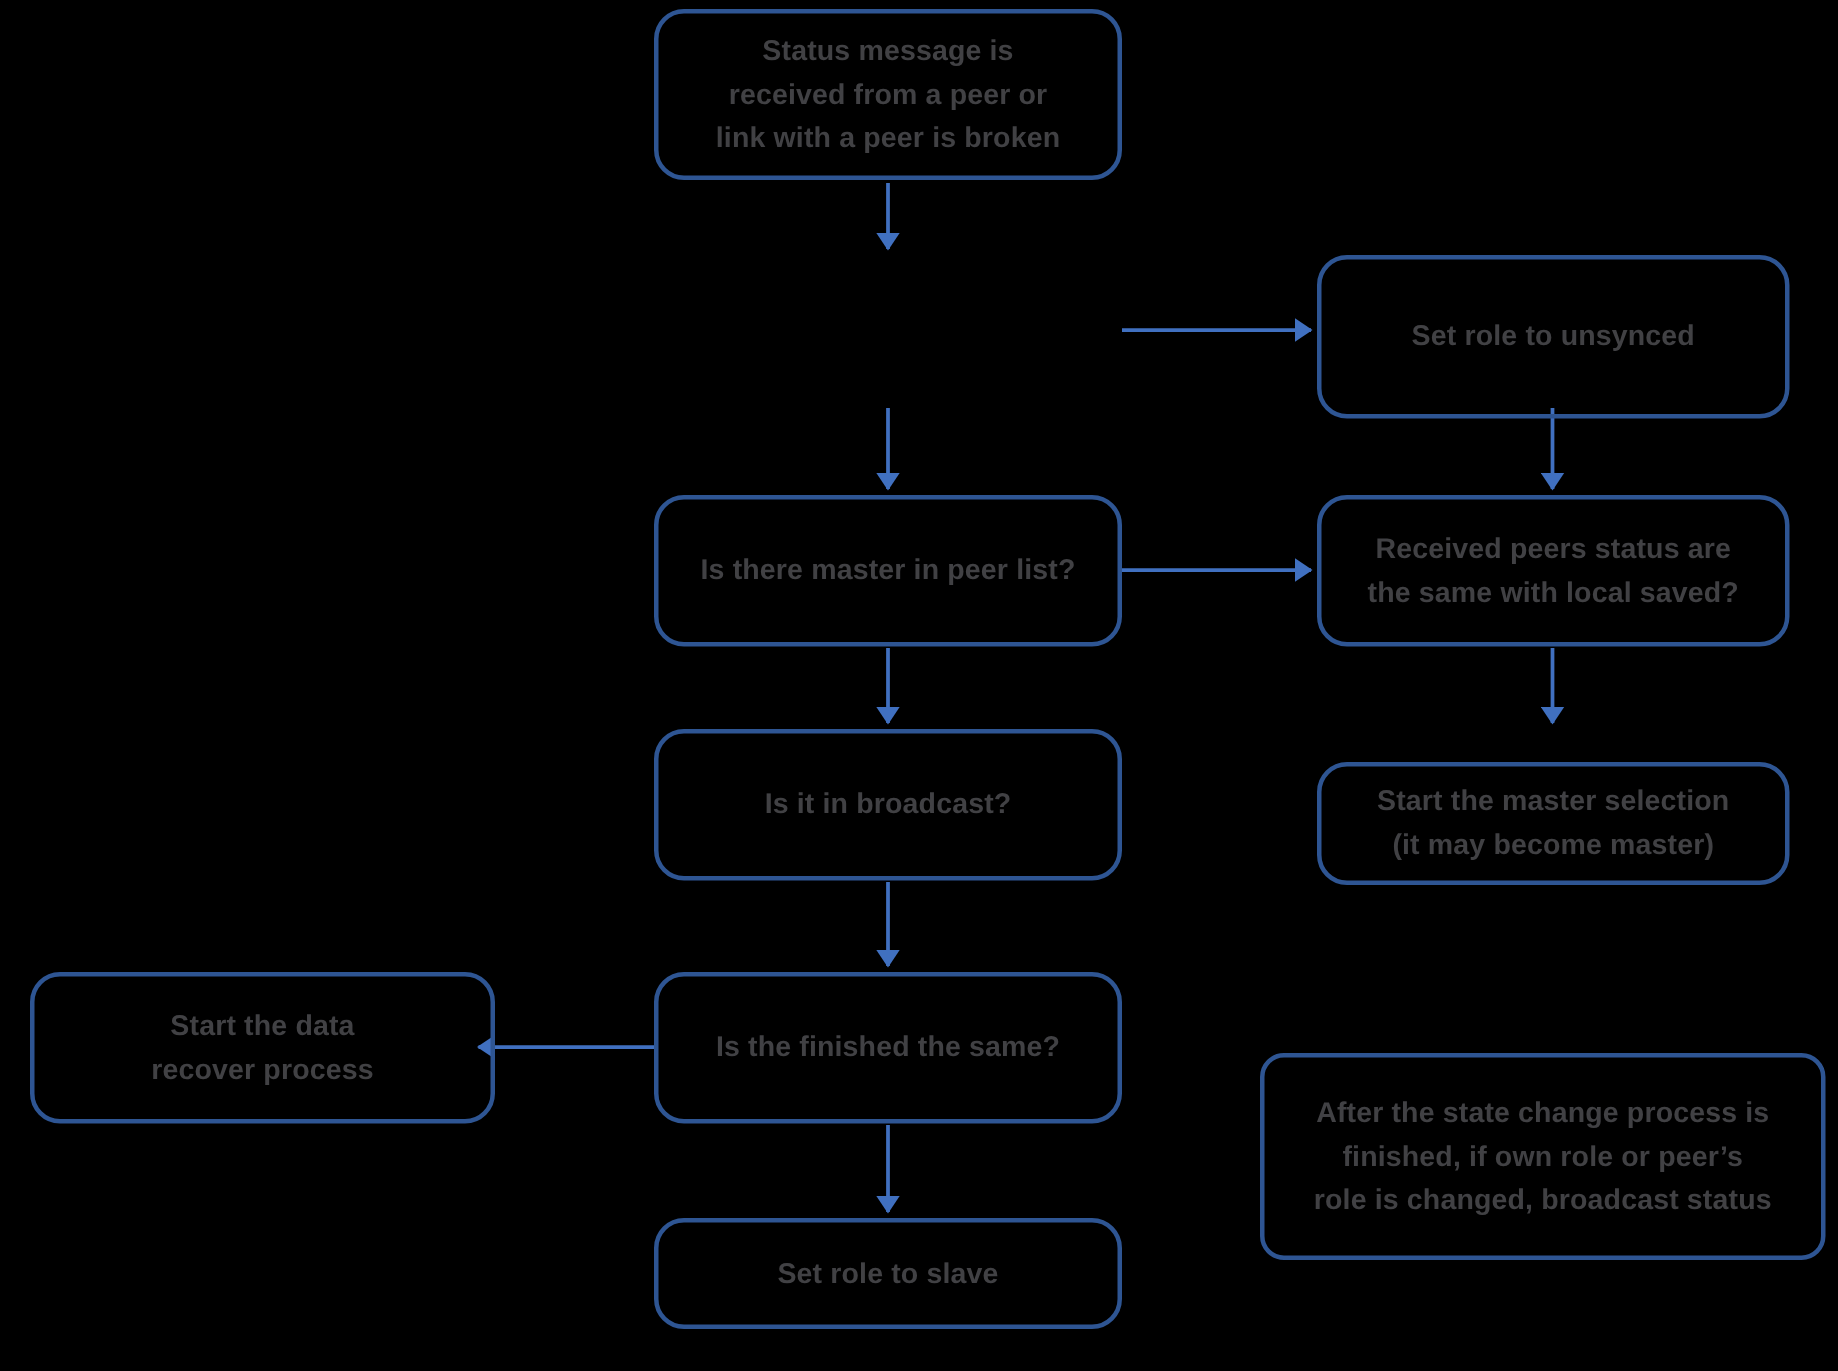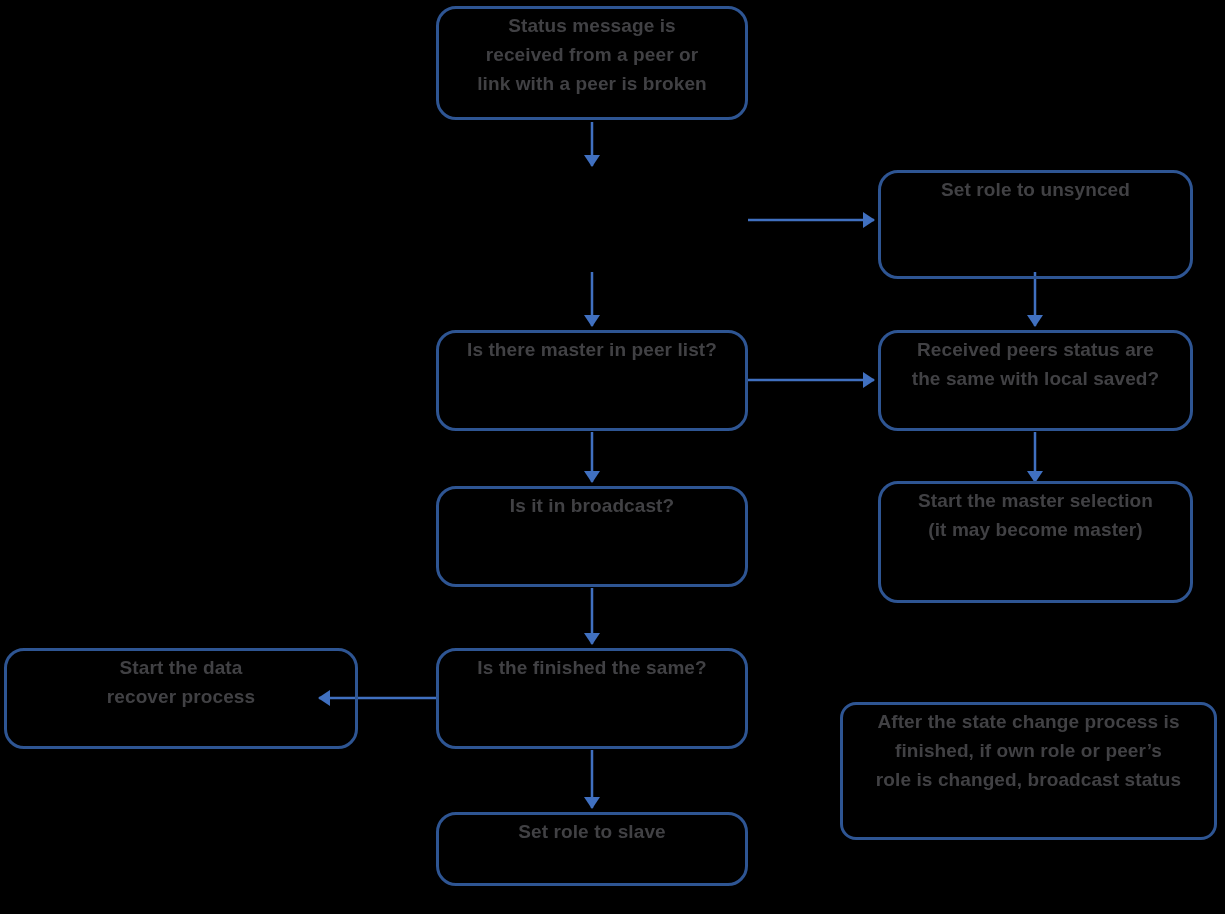--- a/index.html
+++ b/index.html
@@ -28,21 +28,21 @@
   .connectors .arrowhead{
     fill:var(--arrow-color);
   }
   .node{
     position:absolute;
     box-sizing:border-box;
     border:3px solid var(--border-color);
     border-radius:20px;
     background:transparent;
     display:flex;
-    align-items:flex-start;
+    align-items:center;
     justify-content:center;
     padding:2px 14px;
   }
   .node .node-label{
     color:var(--text-color);
     font-size:19px;
     font-weight:700;
     line-height:29px;
     text-align:center;
     white-space:pre-line;
@@ -92,26 +92,26 @@
 
   <div class="node" style="left:878px;top:330px;width:315px;height:101px">
     <span class="node-label">Received peers status are
 the same with local saved?</span>
   </div>
 
   <div class="node" style="left:436px;top:486px;width:312px;height:101px">
     <span class="node-label">Is it in broadcast?</span>
   </div>
 
-  <div class="node" style="left:878px;top:481px;width:315px;height:122px">
+  <div class="node" style="left:878px;top:508px;width:315px;height:82px">
     <span class="node-label">Start the master selection
 (it may become master)</span>
   </div>
 
-  <div class="node" style="left:4px;top:648px;width:354px;height:101px">
+  <div class="node" style="left:20px;top:648px;width:310px;height:101px">
     <span class="node-label">Start the data
 recover process</span>
   </div>
 
   <div class="node" style="left:436px;top:648px;width:312px;height:101px">
     <span class="node-label">Is the finished the same?</span>
   </div>
 
   <div class="node" style="left:436px;top:812px;width:312px;height:74px">
     <span class="node-label">Set role to slave</span>

